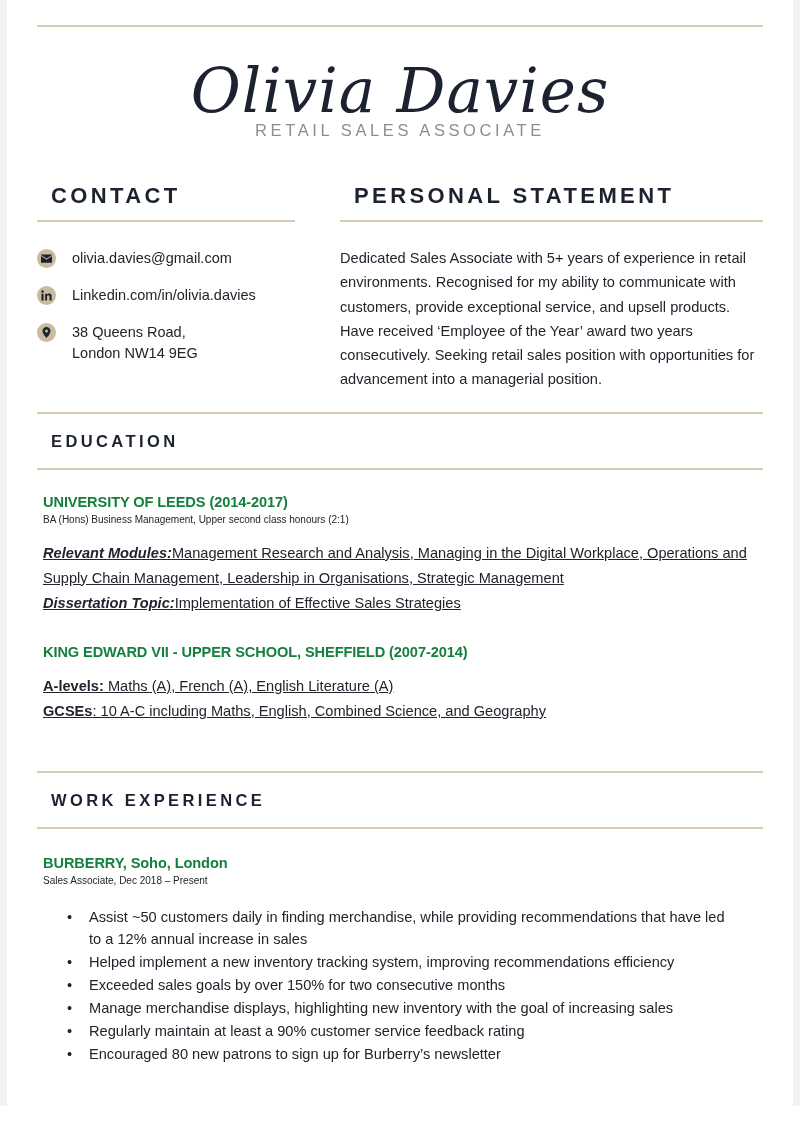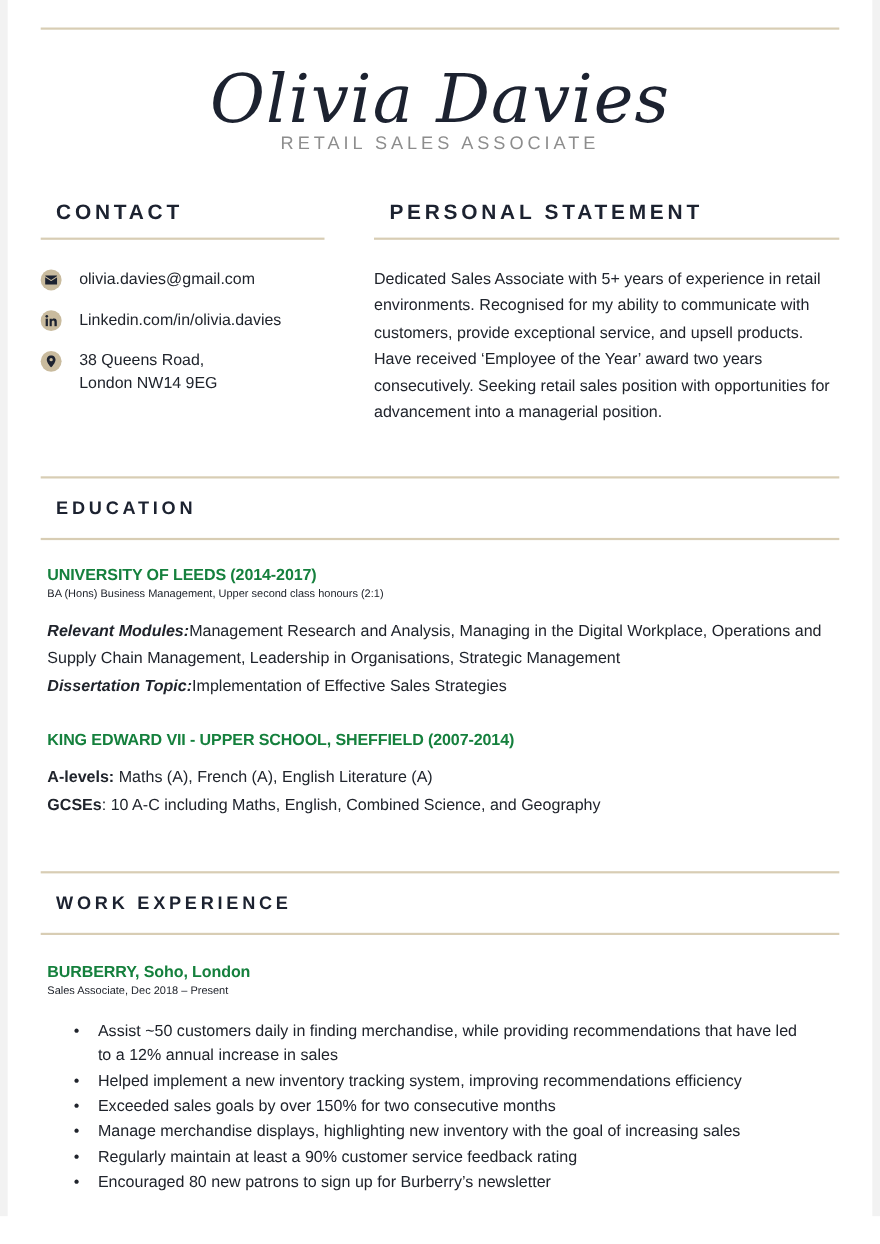--- a/index.html
+++ b/index.html
@@ -73,21 +73,21 @@
   
   .two-col {
     display: flex;
     margin-top: 43px;
   }
   .col-left  { width: 258px; flex: none; }
   .col-gap   { width: 45px; flex: none; }
   .col-right { flex: 1 1 auto; }
 
   .section-heading {
-    font-size: 19px;
+    font-size: 22px;
     font-weight: 700;
     letter-spacing: 3.4px;
     color: #1c2230;
     padding-left: 14px;
   }
   .heading-rule {
     margin-top: 11px;
     height: 2px;
     background: #d8cdb4;
   }
@@ -122,21 +122,21 @@
 
   
   .statement {
     margin-top: 24px;
     font-size: 14.6px;
     line-height: 24.3px;
     color: #20242c;
   }
 
   
-  .fw-section { margin-top: 45px; }
+  .fw-section { margin-top: 20px; }
   .fw-heading {
     font-size: 16.5px;
     font-weight: 700;
     letter-spacing: 3.4px;
     color: #1c2230;
     padding-left: 14px;
     padding-top: 18px;
     padding-bottom: 17px;
   }
 
@@ -154,20 +154,21 @@
     padding-left: 6px;
     margin-top: 4px;
   }
   .entry-sub.italic { }
 
   .detail-block { margin-top: 16px; padding-left: 6px; }
   .detail-line {
     font-size: 14.6px;
     line-height: 25px;
     color: #20242c;
+    text-decoration: underline;
   }
   .detail-line .lbl {
     font-weight: 700;
     font-style: italic;
   }
   .detail-line .lbl-plain {
     font-weight: 700;
     font-style: normal;
   }
 

